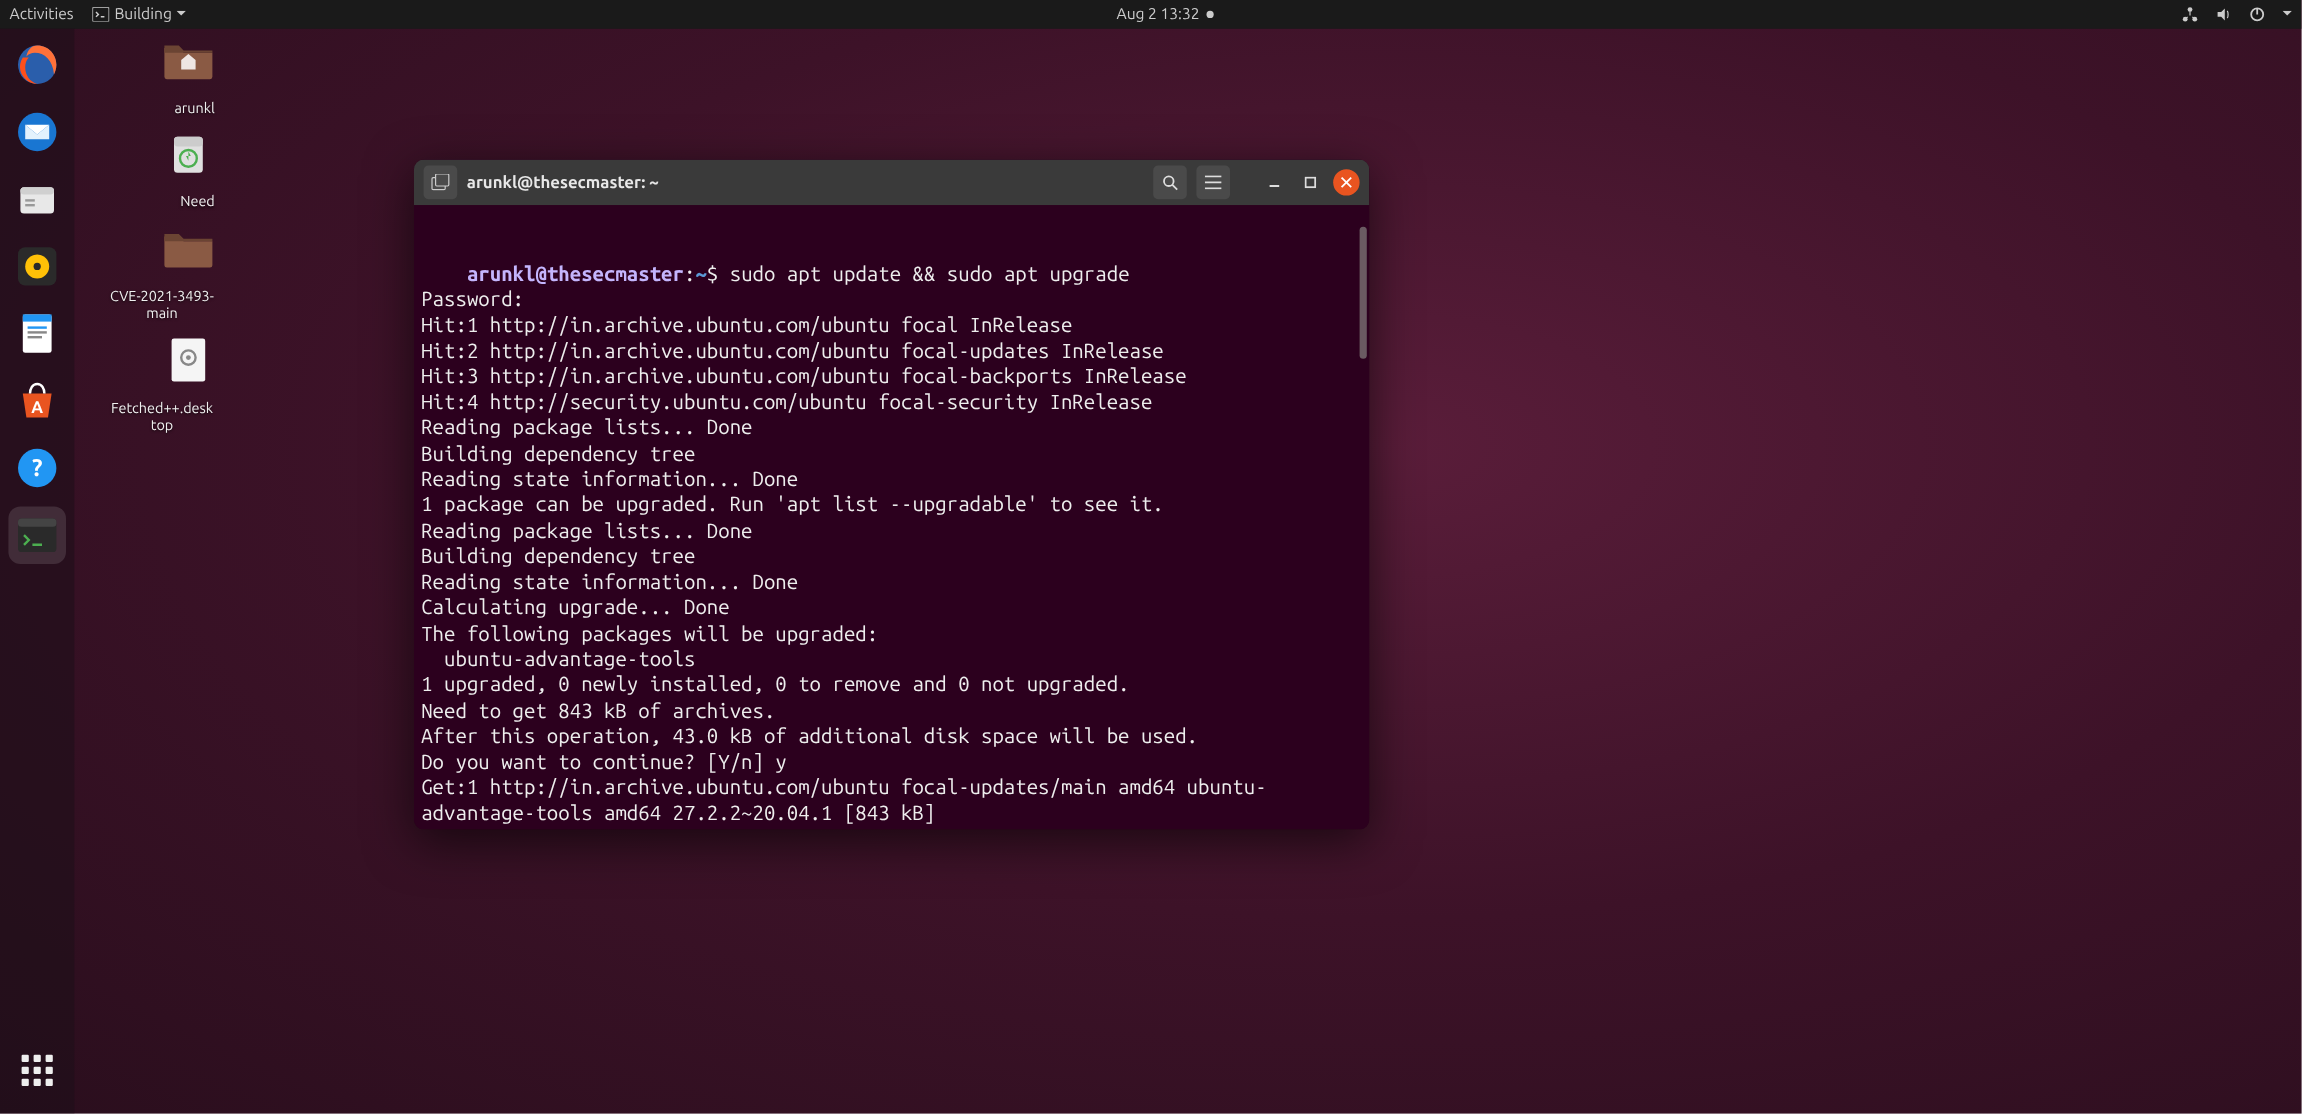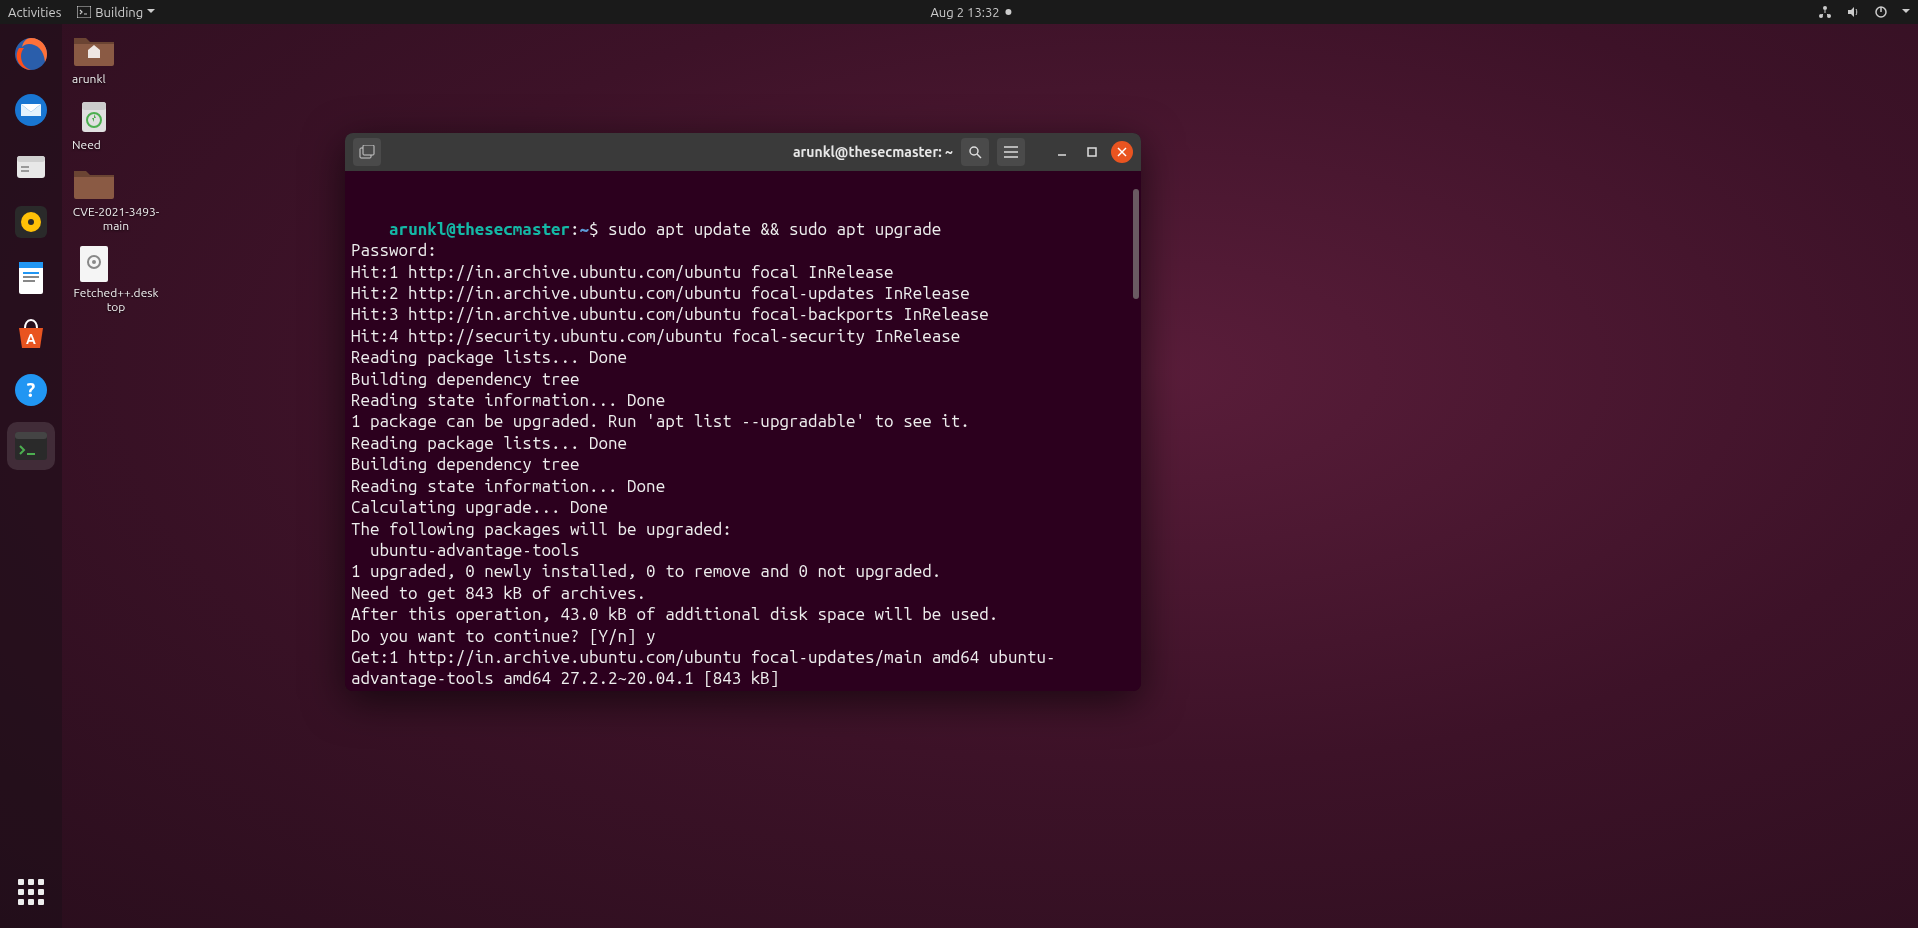--- a/index.html
+++ b/index.html
@@ -56,23 +56,24 @@
 
 
 .desktop-icons {
   position: absolute;
   left: 72px; top: 30px;
   display: flex; flex-direction: column;
   gap: 10px;
 }
 .desktop-icon {
   width: 90px;
-  display: flex; flex-direction: column; align-items: flex-start;
-  gap: 2px;
+  display: flex; flex-direction: column; align-items: flex-end;
+  gap: 14px;
   cursor: pointer;
+  margin-left: 17px;
 }
 .desktop-icon .ico {
   width: 44px; height: 40px;
   display:flex;align-items:center;justify-content:center;
 }
 .desktop-icon .lbl {
   font-size: 12px; color: #f0f0f0; text-align: center;
   text-shadow: 0 1px 2px rgba(0,0,0,0.7);
   line-height: 1.2;
   max-width: 88px;
@@ -91,21 +92,21 @@
   overflow: hidden;
 }
 .term-titlebar {
   height: 38px;
   background: #3a3a3a;
   display: flex; align-items: center;
   padding: 0 8px;
   gap: 8px;
 }
 .term-titlebar .title {
-  flex: 1; text-align: right;
+  flex: 1; text-align: left;
   font-size: 14px; color: #e8e8e8; font-weight: 600;
 }
 .tb-btn {
   width: 28px; height: 28px;
   border-radius: 4px;
   display: flex; align-items: center; justify-content: center;
   background: #4a4a4a;
   cursor: pointer;
 }
 .tb-btn.round { border-radius: 50%; width: 22px; height: 22px; }
@@ -122,21 +123,21 @@
   white-space: pre-wrap;
   overflow: hidden;
   position: relative;
 }
 .term-body .scrollbar {
   position: absolute; right: 2px; top: 18px;
   width: 6px; height: 110px;
   background: #6a5a62;
   border-radius: 3px;
 }
-.prompt-user { color: #14b8a6; font-weight: bold; }
+.prompt-user { color: #c4b5fd; font-weight: bold; }
 .prompt-path { color: #5c9ad6; font-weight: bold; }
 .prompt-sep { color: #eee; }
 </style>
 </head>
 <body>
 
 <div class="topbar">
   <div class="left">
     <span>Activities</span>
     <span class="app-menu">

